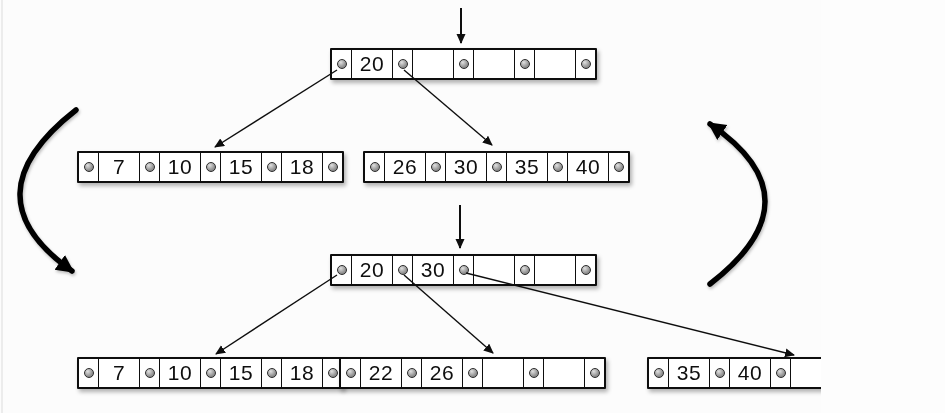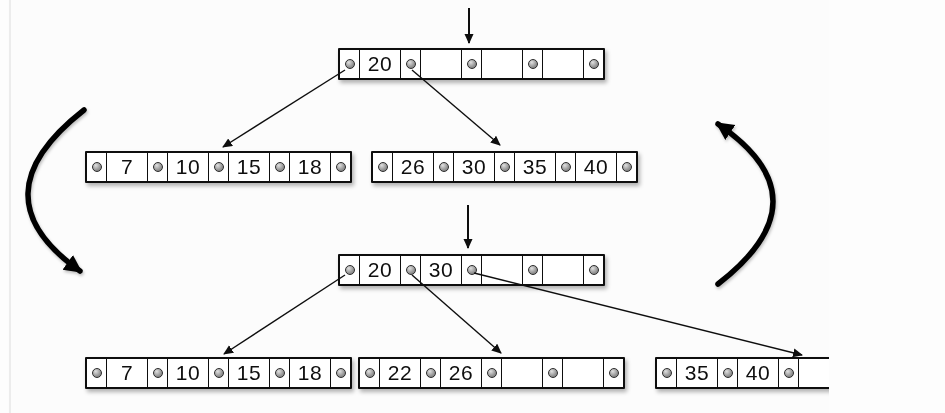--- a/index.html
+++ b/index.html
@@ -2,21 +2,20 @@
 <html><head>
 <meta charset="utf-8">
 <style>
   html,body{margin:0;padding:0;background:#fdfdfd;}
   #canvas{
     position:relative;
     width:821px;height:413px;
     background:#fcfcfc;
     overflow:hidden;
     font-family:"Liberation Sans", sans-serif;
-    margin-left:8px;
   }
   .edge-line{position:absolute;top:0;bottom:0;width:2px;background:#ececec;}
   .edge-left{left:1px;}
   .edge-right{left:940px;}
 
   .node{
     position:absolute;
     display:flex;
     height:32px;
     background:#ffffff;
@@ -189,21 +188,21 @@
     <span class="kc">15</span>
     <span class="pc">
         <i class="dot"></i>
       </span>
     <span class="kc">18</span>
     <span class="pc last">
         <i class="dot"></i>
       </span>
   </div>
 
-  <div class="node" style="left:350px;top:357px">
+  <div class="node" style="left:339px;top:357px">
     <span class="pc">
         <i class="dot"></i>
       </span>
     <span class="kc">22</span>
     <span class="pc">
         <i class="dot"></i>
       </span>
     <span class="kc">26</span>
     <span class="pc">
         <i class="dot"></i>

